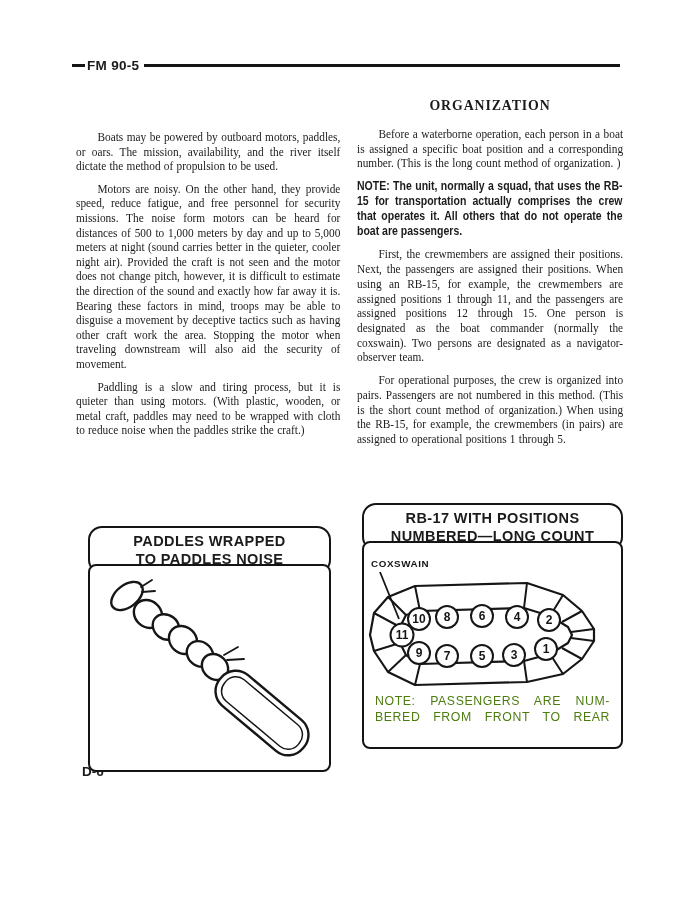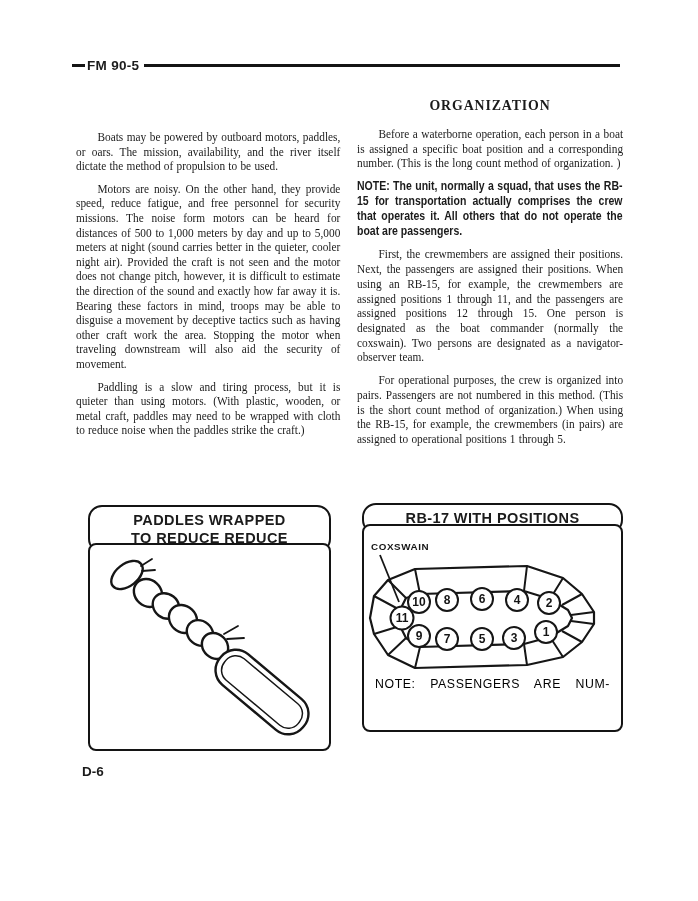--- a/index.html
+++ b/index.html
@@ -31,41 +31,41 @@
   .section-heading { margin:0 0 13px 0; text-align:center;
                      font-size:15.5px; font-weight:bold; letter-spacing:1px; }
 
   .note-bold { margin:2px 0 8px 0; width:313px; transform:scaleX(0.95);
                transform-origin:0 0;
                font-family:"Liberation Sans", sans-serif; font-weight:bold;
                font-size:12.4px; line-height:15.1px; text-align:justify; }
 
   
   .figure { position:absolute; }
-  .figure-paddles { left:88px;  top:505px; width:243px; }
+  .figure-paddles { left:88px;  top:526px; width:243px; }
   .figure-boat    { left:362px; top:503px; width:261px; }
 
   .fig-title { position:relative; z-index:1; border:2.5px solid #141414;
                border-radius:14px; background:#ffffff; padding:5px 2px 4px 2px;
                text-align:center; font-family:"Liberation Sans", sans-serif;
                font-weight:bold; font-size:14.5px; line-height:17.5px;
                letter-spacing:0.4px; }
   .fig-body { position:relative; z-index:2; margin-top:-10px;
               border:2.5px solid #141414; border-radius:8px;
               background:#ffffff; height:204px; overflow:hidden; }
 
   .fig-body svg { display:block; }
 
   .boat-svg text { font-family:"Liberation Sans", sans-serif;
                    font-weight:bold; font-size:12px; fill:#141414; }
   .boat-svg .coxswain-text { font-size:9.8px; letter-spacing:0.6px; }
 
   .fig-note { margin:0 11px; font-family:"Liberation Sans", sans-serif;
               font-size:12.3px; line-height:16.2px; letter-spacing:0.6px;
-              color:#000000; }
+              color:#4d7c0f; }
   .fig-note-line.just { text-align:justify; text-align-last:justify; }
 
   
   .footer { position:absolute; left:82px; top:764px;
             font-family:"Liberation Sans", sans-serif; font-weight:bold;
             font-size:13.5px; }
 </style>
 </head>
 <body>
 
@@ -87,21 +87,21 @@
     <h2 class="section-heading">ORGANIZATION</h2>
     <p class="body-para">Before a waterborne operation, each person in a boat is assigned a specific boat position and a corresponding number. (This is the long count method of organization. )</p>
     <p class="note-bold">NOTE: The unit, normally a squad, that uses the RB-15 for transportation actually comprises the crew that operates it. All others that do not operate the boat are passengers.</p>
     <p class="body-para">First, the crewmembers are assigned their positions. Next, the passengers are assigned their positions. When using an RB-15, for example, the crewmembers are assigned positions 1 through 11, and the passengers are assigned positions 12 through 15. One person is designated as the boat commander (normally the coxswain). Two persons are designated as a navigator-observer team.</p>
     <p class="body-para">For operational purposes, the crew is organized into pairs. Passengers are not numbered in this method. (This is the short count method of organization.) When using the RB-15, for example, the crewmembers (in pairs) are assigned to operational positions 1 through 5.</p>
   </div>
 
   <div class="figure figure-paddles">
     <div class="fig-title">
       <div>PADDLES WRAPPED</div>
-      <div>TO REDUCE REDUCE</div>
+      <div>TO PADDLES NOISE</div>
     </div>
     <div class="fig-body">
       <svg width="237" height="200" viewBox="0 0 237 200" style="margin:2px 0 0 1px;">
         <g stroke="#161616" fill="#ffffff" stroke-width="2.4" stroke-linejoin="round" stroke-linecap="round">
           <ellipse rx="18" ry="11" transform="translate(36,28) rotate(-38)"></ellipse>
           <path d="M50,19 L61,12 M51,24 L64,23" fill="none" stroke-width="1.8"></path>
           <ellipse rx="15" ry="13" transform="translate(57,46) rotate(42)"></ellipse>
           <ellipse rx="14" ry="12" transform="translate(75,59) rotate(38)"></ellipse>
           <ellipse rx="15" ry="13" transform="translate(92,72) rotate(44)"></ellipse>
           <ellipse rx="14" ry="12" transform="translate(109,86) rotate(40)"></ellipse>
@@ -110,20 +110,21 @@
           <rect x="-54" y="-20" width="108" height="40" rx="19" transform="translate(171,145) rotate(40)"></rect>
           <rect x="-48" y="-14" width="96" height="28" rx="13" stroke-width="1.5" transform="translate(171,145) rotate(40)"></rect>
         </g>
       </svg>
     </div>
   </div>
 
   <div class="figure figure-boat">
     <div class="fig-title">
       <div>RB-17 WITH POSITIONS</div>
+      <div>NUMBERED—LONG COUNT</div>
     </div>
     <div class="fig-body">
       <svg class="boat-svg" width="253" height="148" viewBox="0 0 253 148" style="margin:2px 0 0 2px;">
         <g stroke="#161616" fill="none" stroke-width="2.2" stroke-linejoin="round">
           <path d="M49,41 L161,38 L197,50 L216,66 L228,84 L228,96 L216,114 L197,129 L161,137 L49,140 L22,127 L8,106 L4,90 L8,68 L22,52 Z"></path>
           <path d="M54,66 L158,63 L184,71 L202,82 L206,90 L202,98 L184,109 L158,116 L54,119 L40,110 L33,96 L33,84 L40,70 Z"></path>
           <path stroke-width="2" d="
             M49,41 L54,66 M161,38 L158,63 M197,50 L184,71 M216,66 L196,77
             M228,84 L205,87 M228,96 L205,93 M216,114 L196,103 M197,129 L184,109
             M161,137 L158,116 M49,140 L54,119 M22,127 L40,110 M8,106 L34,98
@@ -154,18 +155,19 @@
           <text x="183" y="79">2</text>
           <text x="53" y="112">9</text>
           <text x="81" y="115">7</text>
           <text x="116" y="115">5</text>
           <text x="148" y="114">3</text>
           <text x="180" y="108">1</text>
         </g>
       </svg>
       <div class="fig-note">
         <div class="fig-note-line just">NOTE: PASSENGERS ARE NUM-</div>
+        <div class="fig-note-line just">BERED FROM FRONT TO REAR</div>
       </div>
     </div>
   </div>
 
   <div class="footer">D-6</div>
 </div>
 
 </body></html>

